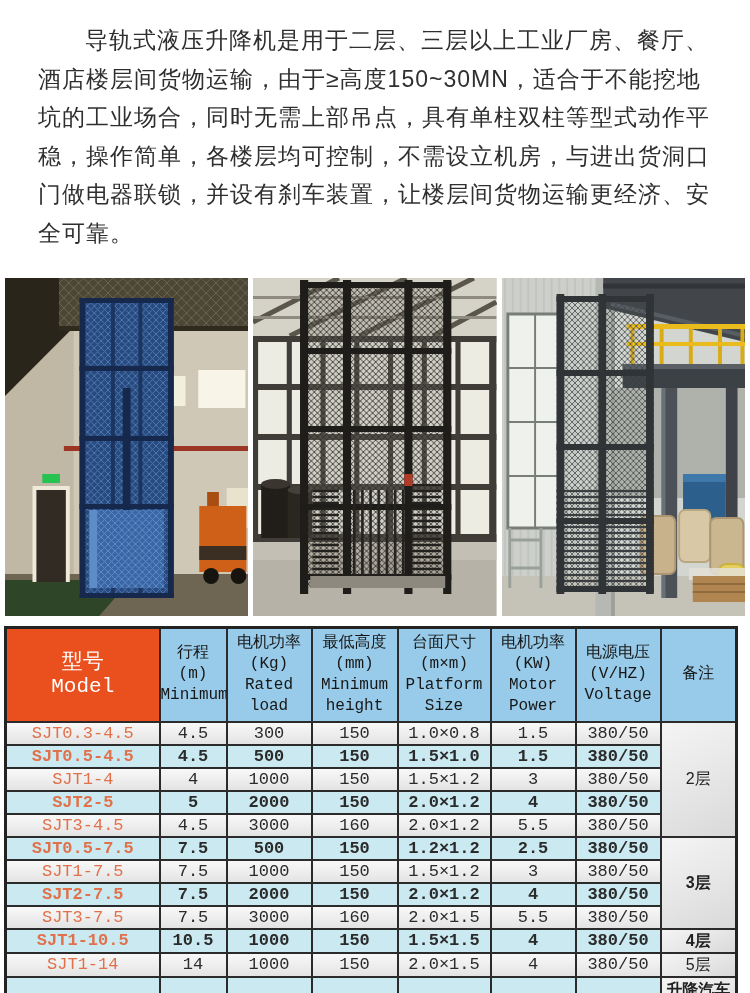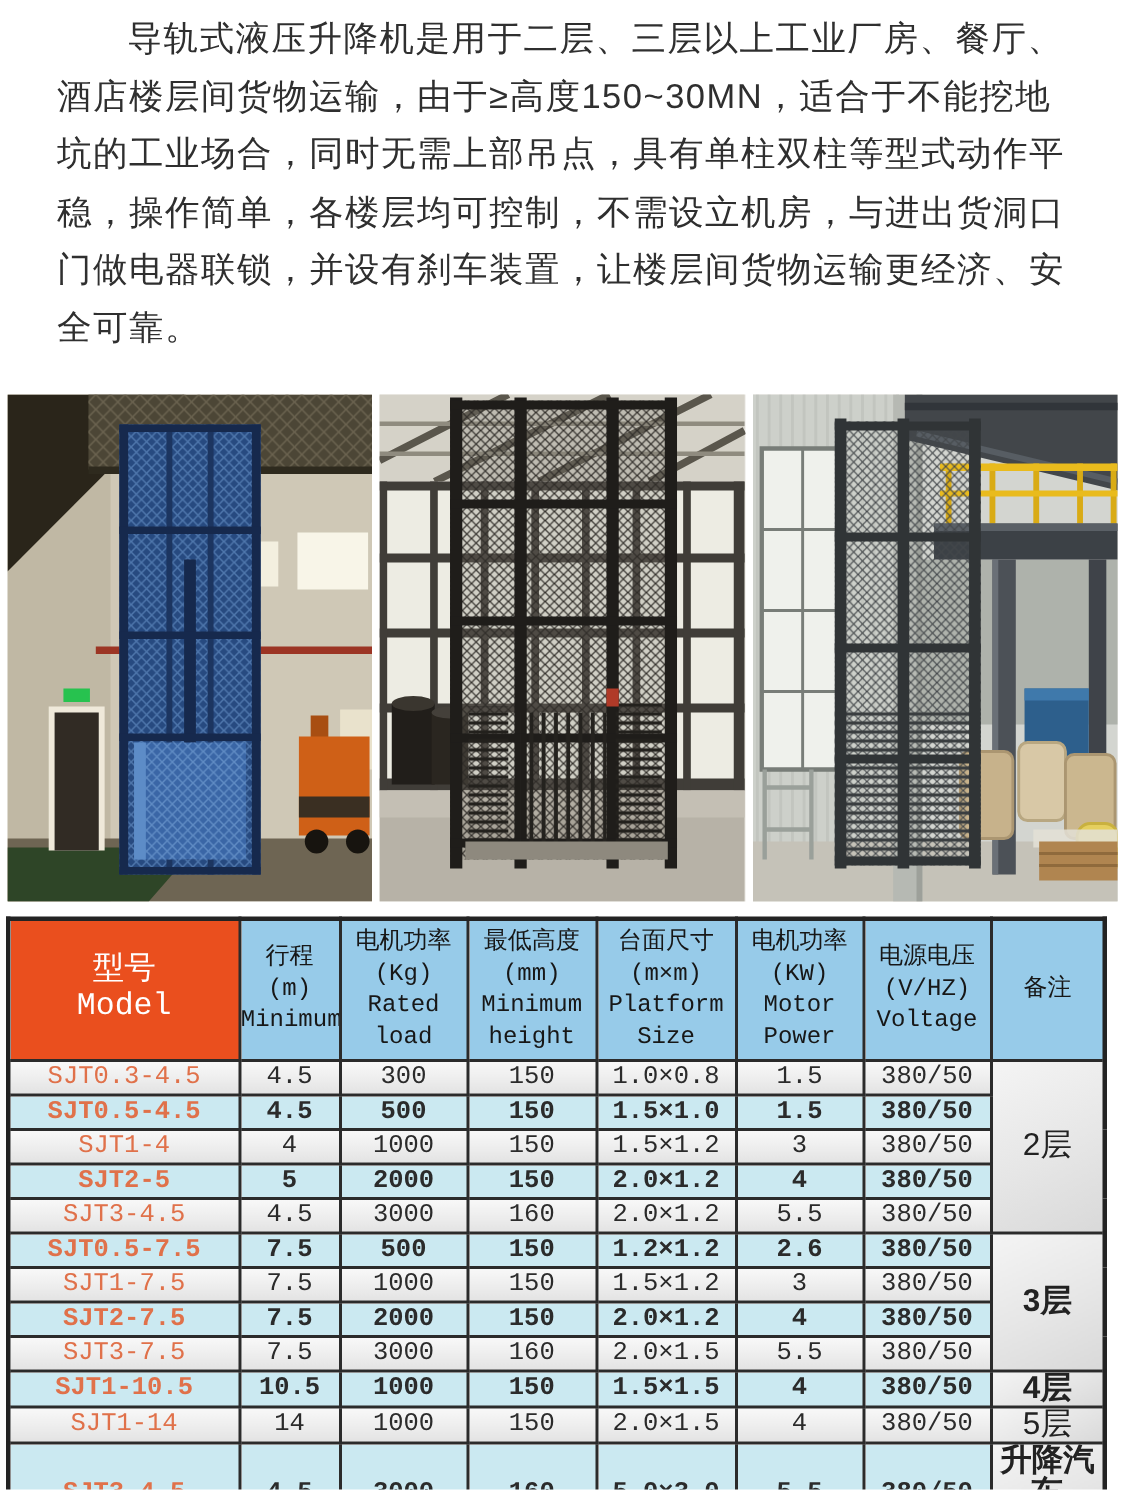--- a/index.html
+++ b/index.html
@@ -2,21 +2,21 @@
 <html><head>
 <meta charset="utf-8">
 <style>
   html,body { margin:0; padding:0; }
   body {
     width:750px; height:993px; background:#ffffff; overflow:hidden;
     font-family:"Liberation Sans", sans-serif;
   }
   
   .intro {
-    margin:0; padding:6px 34px 0 38px;
+    margin:0; padding:21px 34px 0 38px;
     font-size:23px; line-height:38.5px; letter-spacing:1px;
     color:#2f2f2f; text-indent:47px; font-weight:400;
   }
   
   .photos { display:flex; gap:5px; margin:26px 5px 0 5px; height:338px; }
   .photo { flex:1; min-width:0; background:#e8e6df; }
   .photo svg { width:100%; height:100%; display:block; }
   
   .table-wrap { margin:10px 15px 0 4px; }
   table.spec {
@@ -32,21 +32,21 @@
   table.spec th { white-space:pre-line; font-weight:normal; font-size:16px; line-height:21px; }
   table.spec th.th-model { background:#ea4f1e; color:#ffffff; font-size:21px; line-height:24px; }
   table.spec th.th-blue  { background:#97cbe9; color:#171717; }
   table.spec tbody td { font-size:17px; height:21px; line-height:21px; color:#2b2b2b; }
   table.spec tr.light td { background:linear-gradient(180deg,#f8f8f8 0%,#ececec 60%,#e3e3e3 100%); }
   table.spec tr.cyan  td { background:#cbe9f1;font-weight:bold; }
   table.spec tr.tall  td { height:47px; }
   table.spec tbody td.model { color:#e0714a; }
   table.spec tbody td.remark {
     background:linear-gradient(155deg,#f4f4f4 0%,#e6e6e6 55%,#d9d9d9 100%);
-    font-size:21px; line-height:22px; white-space:pre-line;
+    font-size:16px; line-height:22px; white-space:pre-line;
     font-family:"Liberation Sans",sans-serif; color:#222222;
   }
 </style>
 </head>
 <body>
 
 <p class="intro">导轨式液压升降机是用于二层、三层以上工业厂房、餐厅、酒店楼层间货物运输，由于≥高度150~30MN，适合于不能挖地坑的工业场合，同时无需上部吊点，具有单柱双柱等型式动作平稳，操作简单，各楼层均可控制，不需设立机房，与进出货洞口门做电器联锁，并设有刹车装置，让楼层间货物运输更经济、安全可靠。</p>
 
 <div class="photos">
 
@@ -335,21 +335,21 @@
         <td>2.0×1.2</td>
         <td>5.5</td>
         <td>380/50</td>
       </tr>
       <tr class="cyan">
         <td class="model">SJT0.5-7.5</td>
         <td>7.5</td>
         <td>500</td>
         <td>150</td>
         <td>1.2×1.2</td>
-        <td>2.6</td>
+        <td>2.5</td>
         <td>380/50</td>
         <td class="remark" rowspan="4">3层</td>
       </tr>
       <tr class="light">
         <td class="model">SJT1-7.5</td>
         <td>7.5</td>
         <td>1000</td>
         <td>150</td>
         <td>1.5×1.2</td>
         <td>3</td>

